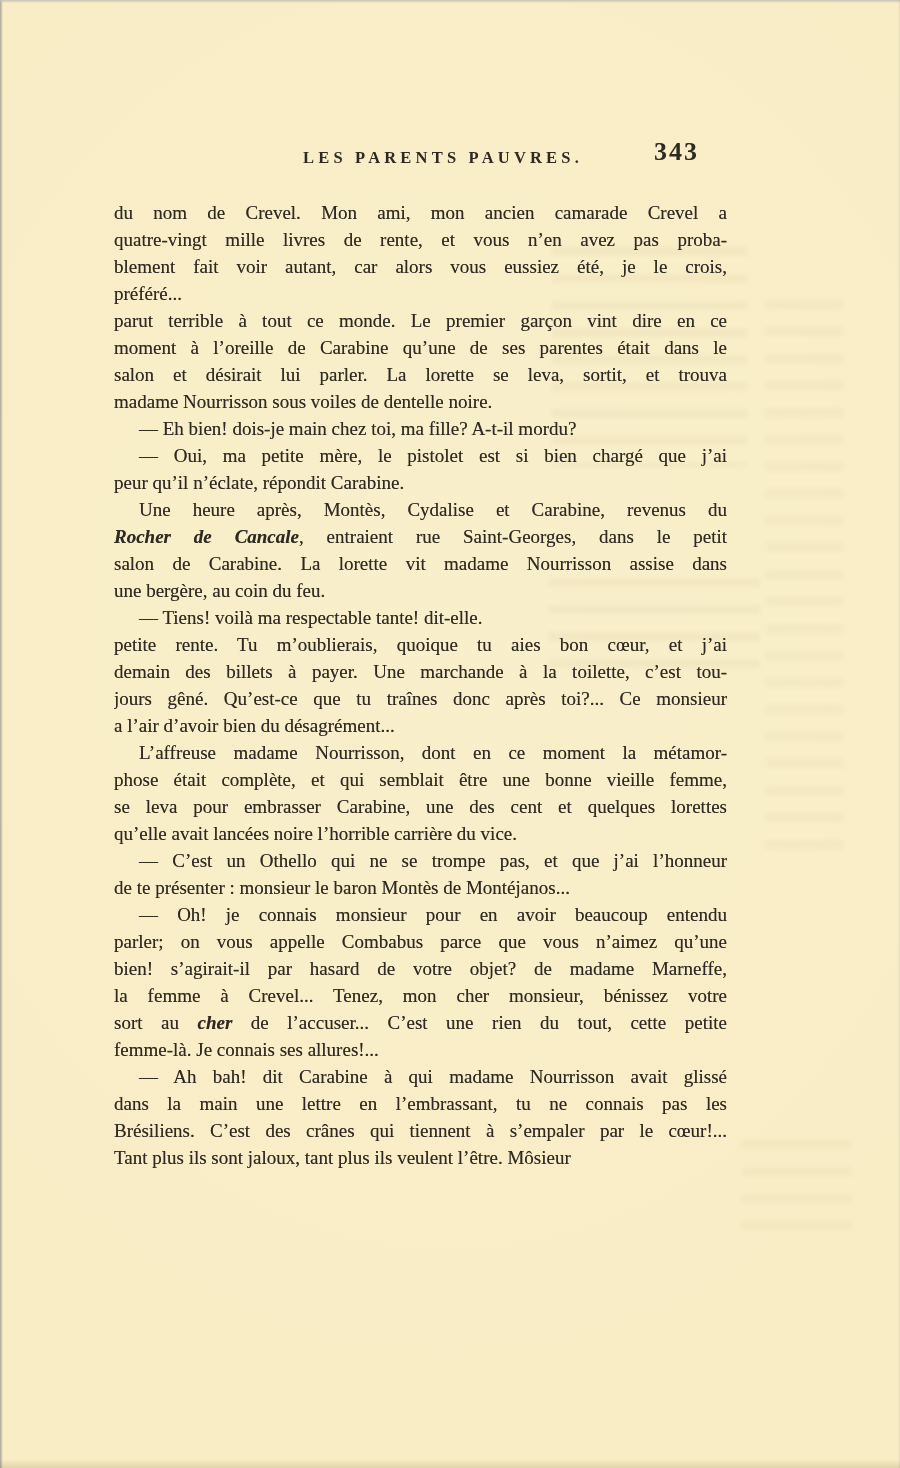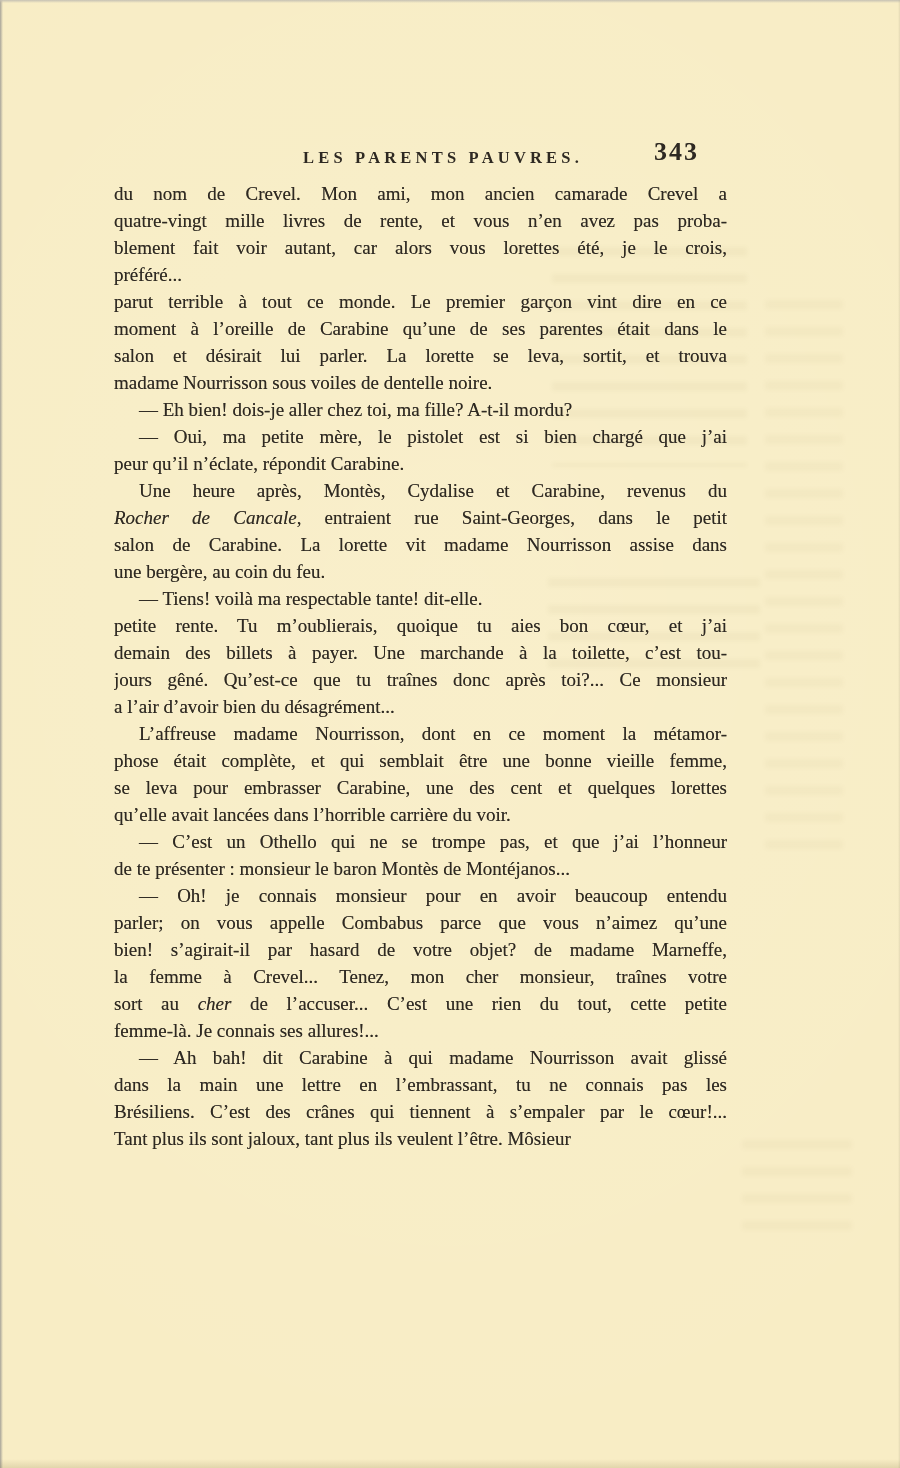--- a/index.html
+++ b/index.html
@@ -44,63 +44,63 @@
     font-size: 16.5px; font-weight: 700; letter-spacing: 4.2px;
     color: #2e2922;
   }
   .page-number {
     position: absolute; top: 137px; left: 654px;
     font-size: 26px; font-weight: 700; letter-spacing: 2px;
     color: #2e2922;
   }
 
   .text-block {
-    position: absolute; left: 114px; top: 180px; width: 613px;
+    position: absolute; left: 114px; top: 199px; width: 613px;
     font-size: 19px; line-height: 27px;
     color: #2e2922;
     text-shadow: 0 0 0.5px rgba(46,41,34,0.55);
   }
   .paragraph { margin: 0; }
   .line {
     text-align: justify;
     text-align-last: justify;
     height: 27px; overflow: hidden;
   }
   .line.indent { text-indent: 25px; }
   .line.last   { text-align-last: left; }
-  .line i { font-style: italic; }
+  .line i { font-style: italic; font-weight: bold; }
 </style>
 </head>
 <body style="background: rgb(248, 237, 197);">
 
 <div class="page">
   <div class="ghost ghost-1"></div>
   <div class="ghost ghost-2"></div>
   <div class="ghost ghost-3"></div>
   <div class="ghost ghost-4"></div>
 
   <div class="running-title">LES PARENTS PAUVRES.</div>
 
   <div class="page-number">343</div>
 
   <div class="text-block" style="color: rgb(46, 41, 34);">
       <div class="paragraph">
         <div class="line">du nom de Crevel. Mon ami, mon ancien camarade Crevel a</div>
         <div class="line">quatre-vingt mille livres de rente, et vous n’en avez pas proba-</div>
-        <div class="line">blement fait voir autant, car alors vous lorettes été, je le crois,</div>
+        <div class="line">blement fait voir autant, car alors vous eussiez été, je le crois,</div>
         <div class="line last">préféré...</div>
       </div>
       <div class="paragraph">
         <div class="line">parut terrible à tout ce monde. Le premier garçon vint dire en ce</div>
         <div class="line">moment à l’oreille de Carabine qu’une de ses parentes était dans le</div>
         <div class="line">salon et désirait lui parler. La lorette se leva, sortit, et trouva</div>
         <div class="line last">madame Nourrisson sous voiles de dentelle noire.</div>
       </div>
       <div class="paragraph">
-        <div class="line indent last">— Eh bien! dois-je aller chez toi, ma fille? A-t-il mordu?</div>
+        <div class="line indent last">— Eh bien! dois-je main chez toi, ma fille? A-t-il mordu?</div>
       </div>
       <div class="paragraph">
         <div class="line indent">— Oui, ma petite mère, le pistolet est si bien chargé que j’ai</div>
         <div class="line last">peur qu’il n’éclate, répondit Carabine.</div>
       </div>
       <div class="paragraph">
         <div class="line indent">Une heure après, Montès, Cydalise et Carabine, revenus du</div>
         <div class="line"><i>Rocher de Cancale</i>, entraient rue Saint-Georges, dans le petit</div>
         <div class="line">salon de Carabine. La lorette vit madame Nourrisson assise dans</div>
         <div class="line last">une bergère, au coin du feu.</div>
@@ -111,31 +111,31 @@
       <div class="paragraph">
         <div class="line">petite rente. Tu m’oublierais, quoique tu aies bon cœur, et j’ai</div>
         <div class="line">demain des billets à payer. Une marchande à la toilette, c’est tou-</div>
         <div class="line">jours gêné. Qu’est-ce que tu traînes donc après toi?... Ce monsieur</div>
         <div class="line last">a l’air d’avoir bien du désagrément...</div>
       </div>
       <div class="paragraph">
         <div class="line indent">L’affreuse madame Nourrisson, dont en ce moment la métamor-</div>
         <div class="line">phose était complète, et qui semblait être une bonne vieille femme,</div>
         <div class="line">se leva pour embrasser Carabine, une des cent et quelques lorettes</div>
-        <div class="line last">qu’elle avait lancées dans l’horrible carrière du voir.</div>
+        <div class="line last">qu’elle avait lancées noire l’horrible carrière du vice.</div>
       </div>
       <div class="paragraph">
         <div class="line indent">— C’est un Othello qui ne se trompe pas, et que j’ai l’honneur</div>
         <div class="line last">de te présenter : monsieur le baron Montès de Montéjanos...</div>
       </div>
       <div class="paragraph">
         <div class="line indent">— Oh! je connais monsieur pour en avoir beaucoup entendu</div>
         <div class="line">parler; on vous appelle Combabus parce que vous n’aimez qu’une</div>
         <div class="line">bien! s’agirait-il par hasard de votre objet? de madame Marneffe,</div>
-        <div class="line">la femme à Crevel... Tenez, mon cher monsieur, traînes votre</div>
+        <div class="line">la femme à Crevel... Tenez, mon cher monsieur, bénissez votre</div>
         <div class="line">sort au <i>cher</i> de l’accuser... C’est une rien du tout, cette petite</div>
         <div class="line last">femme-là. Je connais ses allures!...</div>
       </div>
       <div class="paragraph">
         <div class="line indent">— Ah bah! dit Carabine à qui madame Nourrisson avait glissé</div>
         <div class="line">dans la main une lettre en l’embrassant, tu ne connais pas les</div>
         <div class="line">Brésiliens. C’est des crânes qui tiennent à s’empaler par le cœur!...</div>
         <div class="line last">Tant plus ils sont jaloux, tant plus ils veulent l’être. Môsieur</div>
       </div>
     </div>

